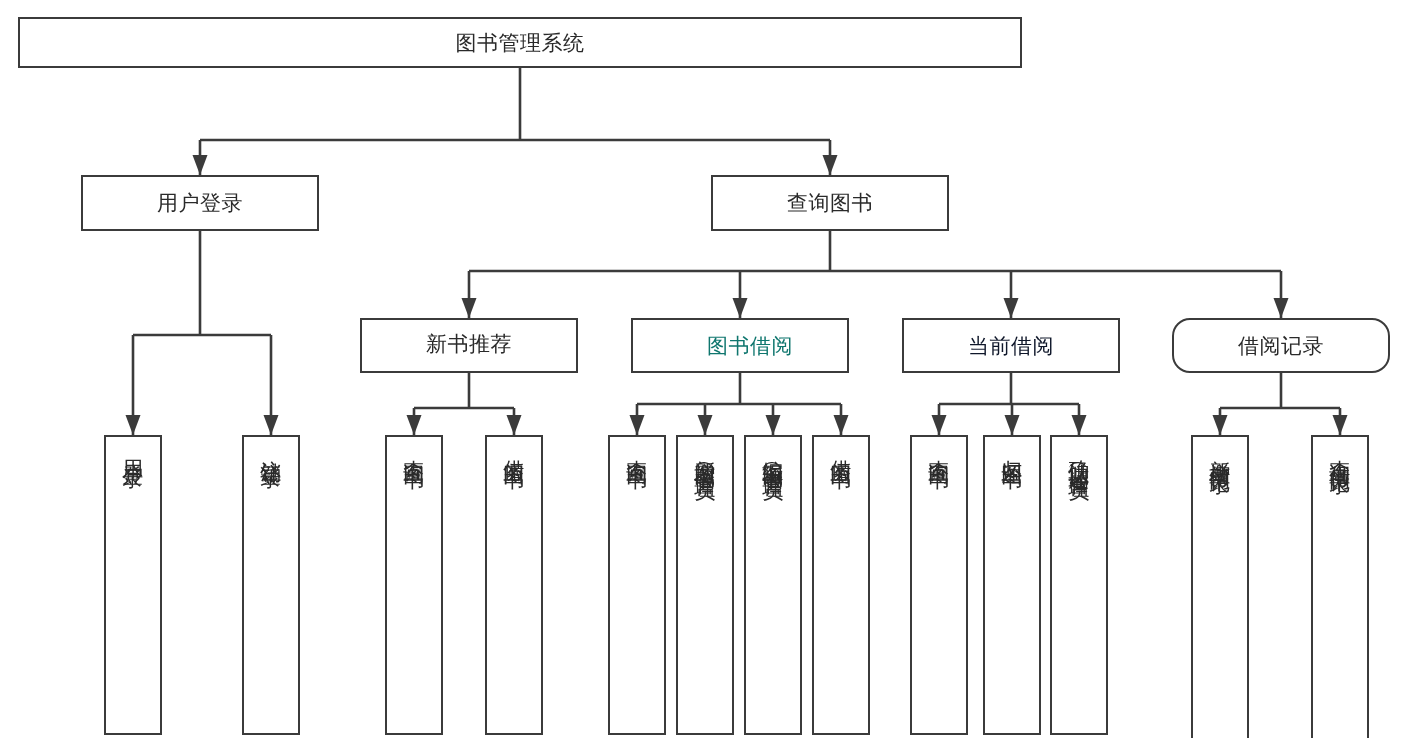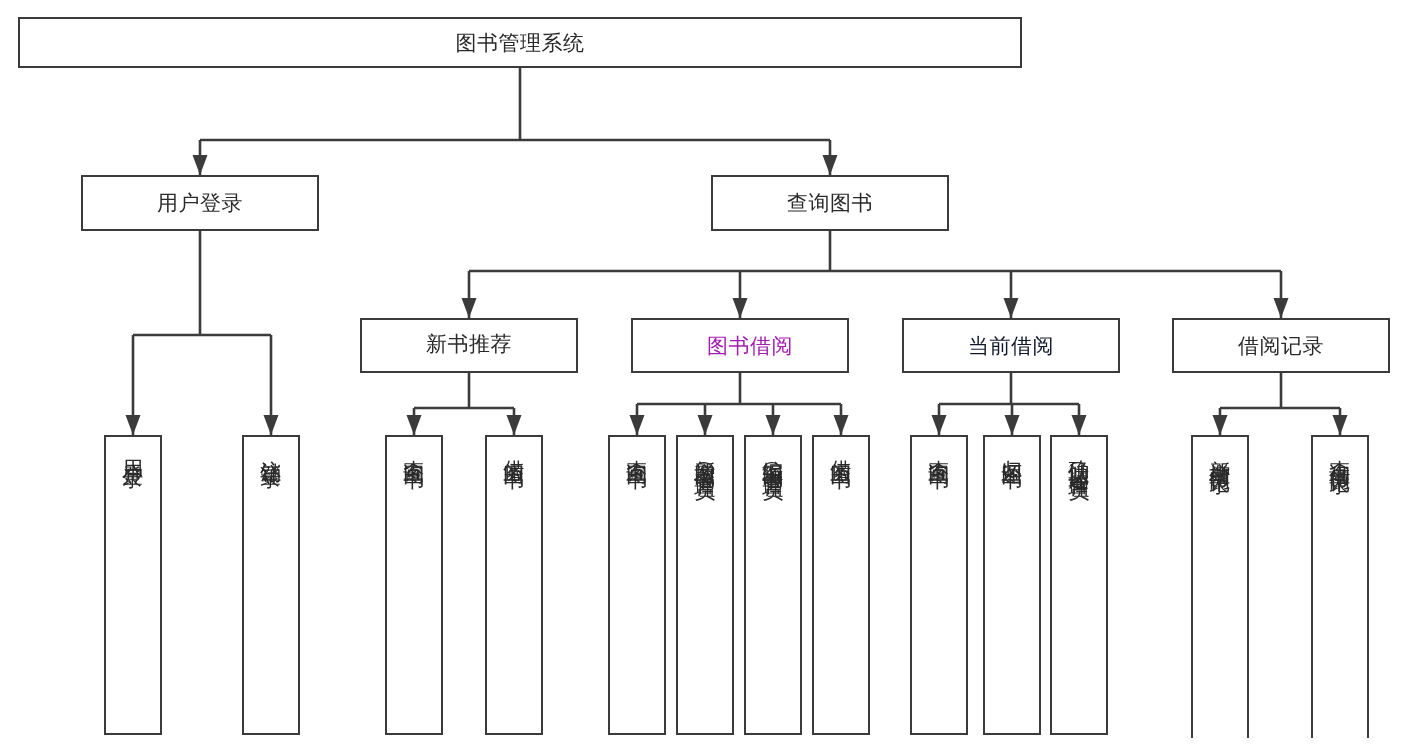--- a/index.html
+++ b/index.html
@@ -136,26 +136,26 @@
       <div class="node" style="left: 81px; top: 175px; width: 238px; height: 56px; border-color: rgb(59, 59, 59); background: rgb(255, 255, 255);">
         <span class="node-label" style="color: rgb(42, 42, 42);">用户登录</span>
       </div>
       <div class="node" style="left: 711px; top: 175px; width: 238px; height: 56px; border-color: rgb(59, 59, 59); background: rgb(255, 255, 255);">
         <span class="node-label" style="color: rgb(42, 42, 42);">查询图书</span>
       </div>
       <div class="node" style="left: 360px; top: 318px; width: 218px; height: 55px; border-color: rgb(59, 59, 59); background: rgb(255, 255, 255); font-family: Liberation Mono, monospace;">
         <span class="node-label" style="color: rgb(42, 42, 42);">新书推荐</span>
       </div>
       <div class="node" style="left: 631px; top: 318px; width: 218px; height: 55px; border-color: rgb(59, 59, 59); background: rgb(255, 255, 255);">
-        <span class="node-label" style="color: #a21caf; margin-left: 20px;">图书借阅</span>
+        <span class="node-label" style="color: #0f766e; margin-left: 20px;">图书借阅</span>
       </div>
       <div class="node" style="left: 902px; top: 318px; width: 218px; height: 55px; border-color: rgb(59, 59, 59); background: rgb(255, 255, 255);">
         <span class="node-label" style="color: #0f172a;">当前借阅</span>
       </div>
-      <div class="node" style="left: 1172px; top: 318px; width: 218px; height: 55px; border-color: rgb(59, 59, 59); background: rgb(255, 255, 255);">
+      <div class="node" style="left: 1172px; top: 318px; width: 218px; height: 55px; border-color: rgb(59, 59, 59); background: rgb(255, 255, 255); border-radius: 18px;">
         <span class="node-label" style="color: rgb(42, 42, 42);">借阅记录</span>
       </div>
       <div class="node leaf" style="left: 104px; top: 435px; width: 58px; height: 300px; border-color: rgb(59, 59, 59); background: rgb(255, 255, 255);">
         <span class="node-label" style="color: rgb(42, 42, 42);">用户登录</span>
       </div>
       <div class="node leaf" style="left: 242px; top: 435px; width: 58px; height: 300px; border-color: rgb(59, 59, 59); background: rgb(255, 255, 255);">
         <span class="node-label" style="color: rgb(42, 42, 42);">注销登录</span>
       </div>
       <div class="node leaf" style="left: 385px; top: 435px; width: 58px; height: 300px; border-color: rgb(59, 59, 59); background: rgb(255, 255, 255);">
         <span class="node-label" style="color: rgb(42, 42, 42);">查询图书</span>

